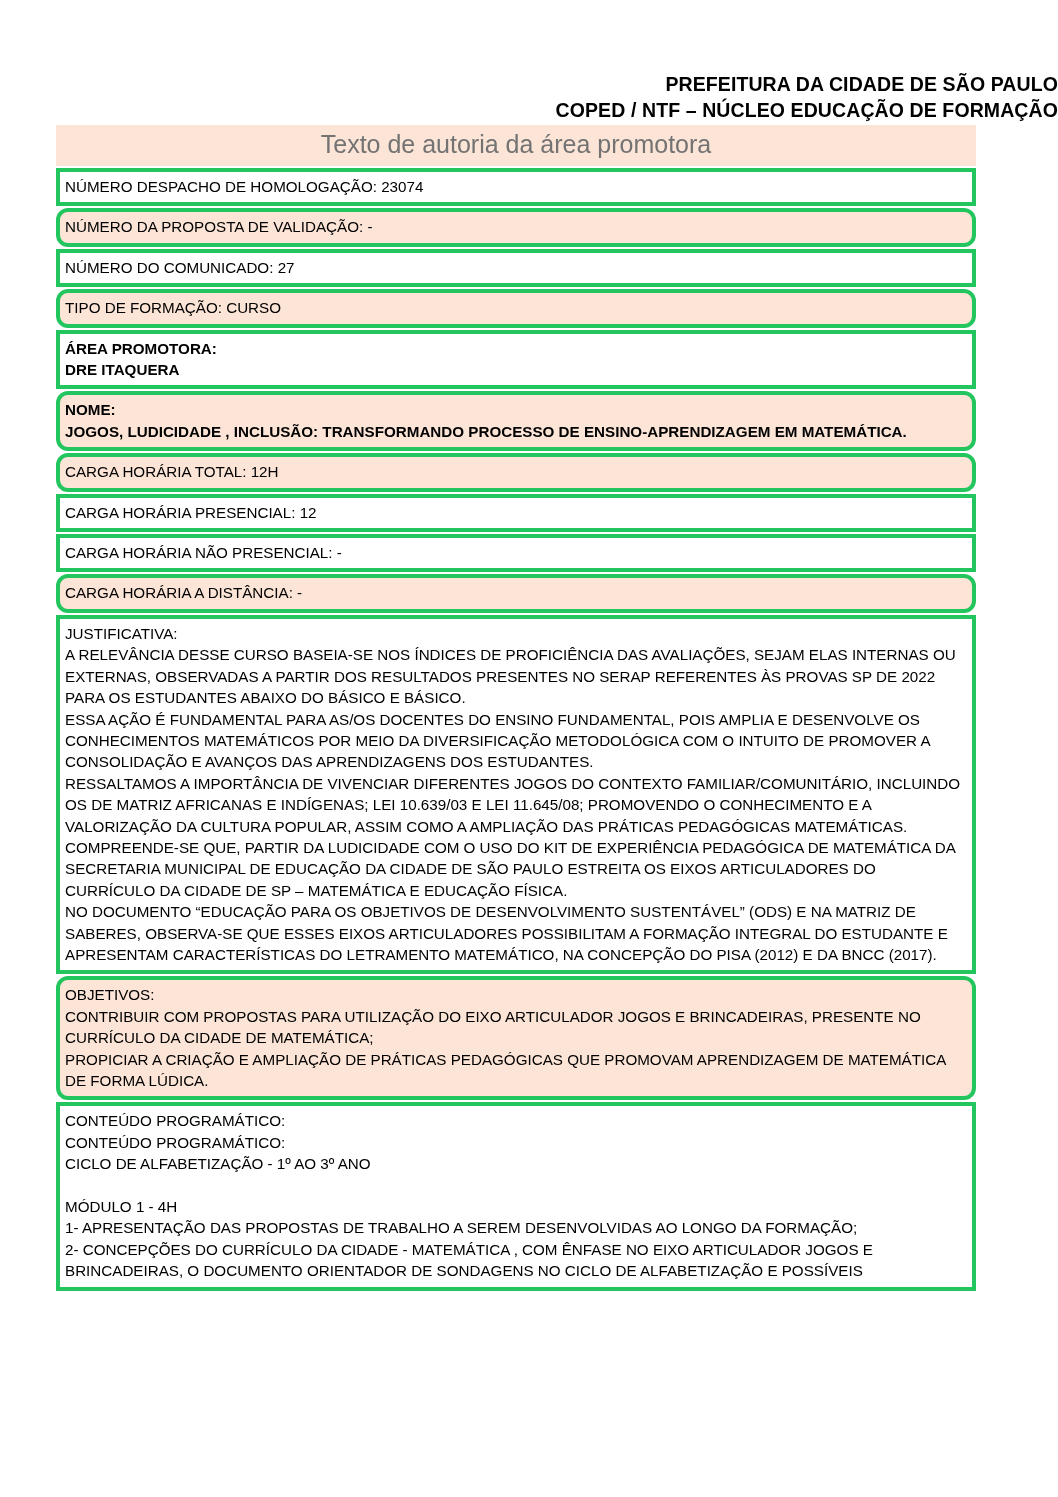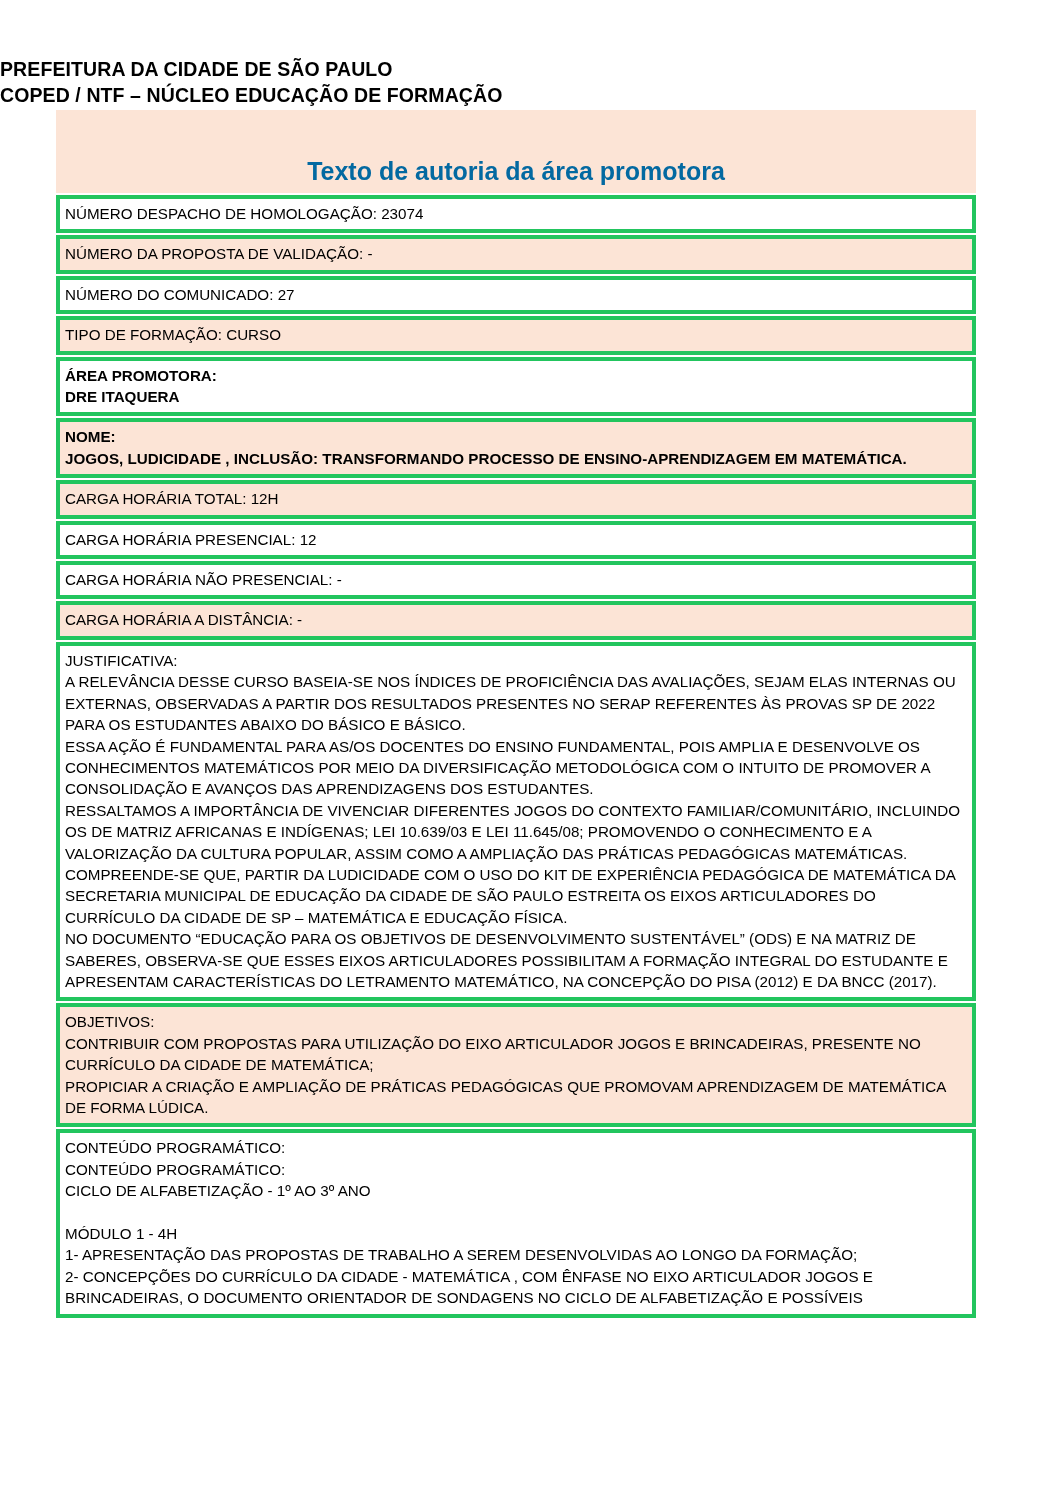--- a/index.html
+++ b/index.html
@@ -20,22 +20,22 @@
     position: relative;
     width: 1058px;
     height: 1497px;
     background: #ffffff;
     box-sizing: border-box;
     padding: 0;
   }
 
   
   .doc-header {
-    padding-top: 56px;
-    text-align: left;
+    padding-top: 71px;
+    text-align: right;
   }
   .doc-header .hline {
     font-size: 19.5px;
     font-weight: bold;
     line-height: 26px;
     letter-spacing: 0.1px;
     color: #000;
     white-space: nowrap;
   }
 
@@ -51,39 +51,38 @@
   .form-table td {
     border: 4px solid #22c55e;
     padding: 4px 4px 5px 5px;
     vertical-align: top;
     font-size: 15.2px;
     line-height: 21.4px;
     color: #000;
     word-wrap: break-word;
   }
 
-  .fill-peach { background: #fce4d6; }
+  .fill-peach { background: #fce4d6; border-radius: 12px; }
   .fill-white { background: #ffffff; }
 
   .bold { font-weight: bold; }
 
   
   .banner-row td {
     border: none;
     background: #fce4d6;
     text-align: center;
     padding: 3px 0 6px 0;
   }
   .banner-text {
     font-size: 25px;
-    font-weight: bold;
-    color: #0369a1;
+    font-weight: normal;
+    color: #737373;
     line-height: 32px;
     display: block;
-    margin-top: 42px;
   }
 
   .para {
     display: block;
     white-space: pre-wrap;
   }
   .blank-line {
     display: block;
     height: 21.4px;
   }

